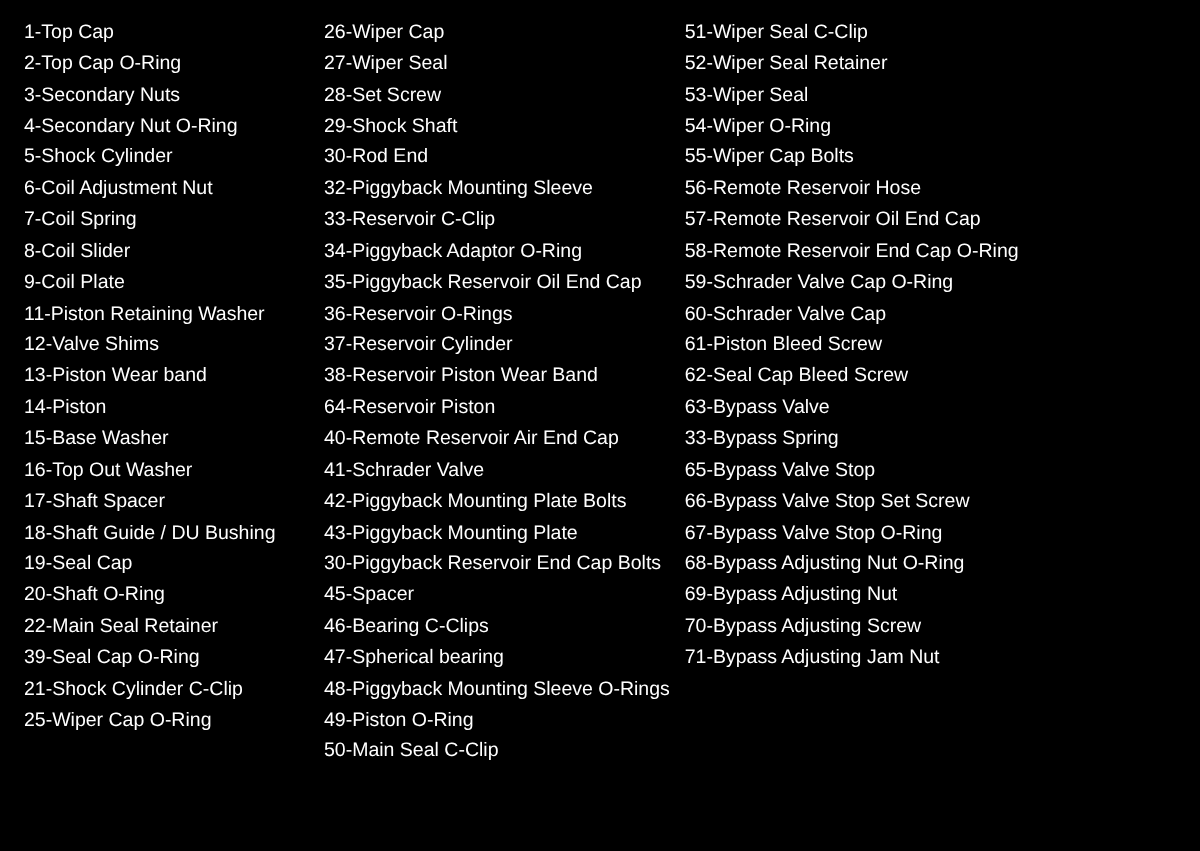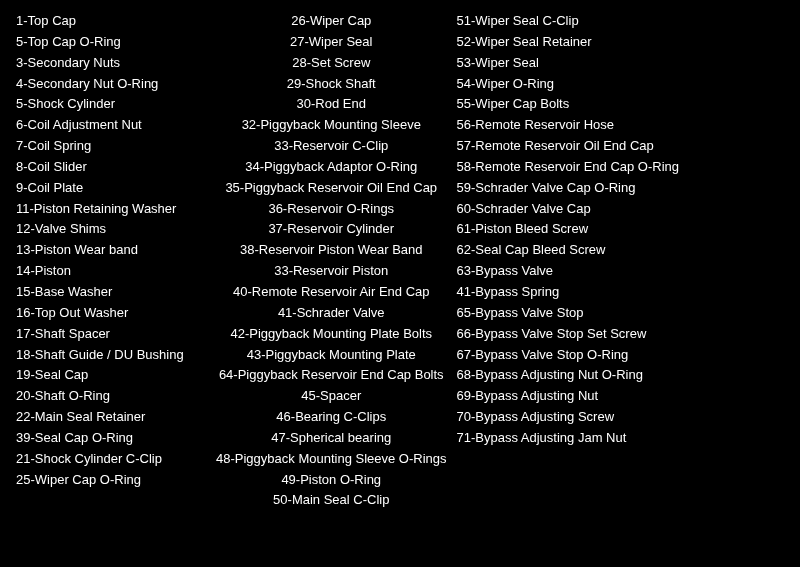--- a/index.html
+++ b/index.html
@@ -22,38 +22,37 @@
       flex-direction: column;
       gap: 2px;
     }
     .col-1 {
       min-width: 200px;
       padding-right: 10px;
     }
     .col-2 {
       min-width: 230px;
       padding-right: 10px;
-      text-align: center;
     }
     .col-3 {
       min-width: 220px;
     }
     .item {
       line-height: 1.45;
       white-space: nowrap;
     }
   </style>
 </head>
 <body>
 
 <div class="columns-wrapper">
 
   <div class="col col-1" id="col1-container">
       <div class="item">1-Top Cap</div>
-      <div class="item">5-Top Cap O-Ring</div>
+      <div class="item">2-Top Cap O-Ring</div>
       <div class="item">3-Secondary Nuts</div>
       <div class="item">4-Secondary Nut O-Ring</div>
       <div class="item">5-Shock Cylinder</div>
       <div class="item">6-Coil Adjustment Nut</div>
       <div class="item">7-Coil Spring</div>
       <div class="item">8-Coil Slider</div>
       <div class="item">9-Coil Plate</div>
       <div class="item">11-Piston Retaining Washer</div>
       <div class="item">12-Valve Shims</div>
       <div class="item">13-Piston Wear band</div>
@@ -76,26 +75,26 @@
       <div class="item">28-Set Screw</div>
       <div class="item">29-Shock Shaft</div>
       <div class="item">30-Rod End</div>
       <div class="item">32-Piggyback Mounting Sleeve</div>
       <div class="item">33-Reservoir C-Clip</div>
       <div class="item">34-Piggyback Adaptor O-Ring</div>
       <div class="item">35-Piggyback Reservoir Oil End Cap</div>
       <div class="item">36-Reservoir O-Rings</div>
       <div class="item">37-Reservoir Cylinder</div>
       <div class="item">38-Reservoir Piston Wear Band</div>
-      <div class="item">33-Reservoir Piston</div>
+      <div class="item">64-Reservoir Piston</div>
       <div class="item">40-Remote Reservoir Air End Cap</div>
       <div class="item">41-Schrader Valve</div>
       <div class="item">42-Piggyback Mounting Plate Bolts</div>
       <div class="item">43-Piggyback Mounting Plate</div>
-      <div class="item">64-Piggyback Reservoir End Cap Bolts</div>
+      <div class="item">30-Piggyback Reservoir End Cap Bolts</div>
       <div class="item">45-Spacer</div>
       <div class="item">46-Bearing C-Clips</div>
       <div class="item">47-Spherical bearing</div>
       <div class="item">48-Piggyback Mounting Sleeve O-Rings</div>
       <div class="item">49-Piston O-Ring</div>
       <div class="item">50-Main Seal C-Clip</div>
     </div>
 
   <div class="col col-3" id="col3-container">
       <div class="item">51-Wiper Seal C-Clip</div>
@@ -104,21 +103,21 @@
       <div class="item">54-Wiper O-Ring</div>
       <div class="item">55-Wiper Cap Bolts</div>
       <div class="item">56-Remote Reservoir Hose</div>
       <div class="item">57-Remote Reservoir Oil End Cap</div>
       <div class="item">58-Remote Reservoir End Cap O-Ring</div>
       <div class="item">59-Schrader Valve Cap O-Ring</div>
       <div class="item">60-Schrader Valve Cap</div>
       <div class="item">61-Piston Bleed Screw</div>
       <div class="item">62-Seal Cap Bleed Screw</div>
       <div class="item">63-Bypass Valve</div>
-      <div class="item">41-Bypass Spring</div>
+      <div class="item">33-Bypass Spring</div>
       <div class="item">65-Bypass Valve Stop</div>
       <div class="item">66-Bypass Valve Stop Set Screw</div>
       <div class="item">67-Bypass Valve Stop O-Ring</div>
       <div class="item">68-Bypass Adjusting Nut O-Ring</div>
       <div class="item">69-Bypass Adjusting Nut</div>
       <div class="item">70-Bypass Adjusting Screw</div>
       <div class="item">71-Bypass Adjusting Jam Nut</div>
     </div>
 </div>
 

